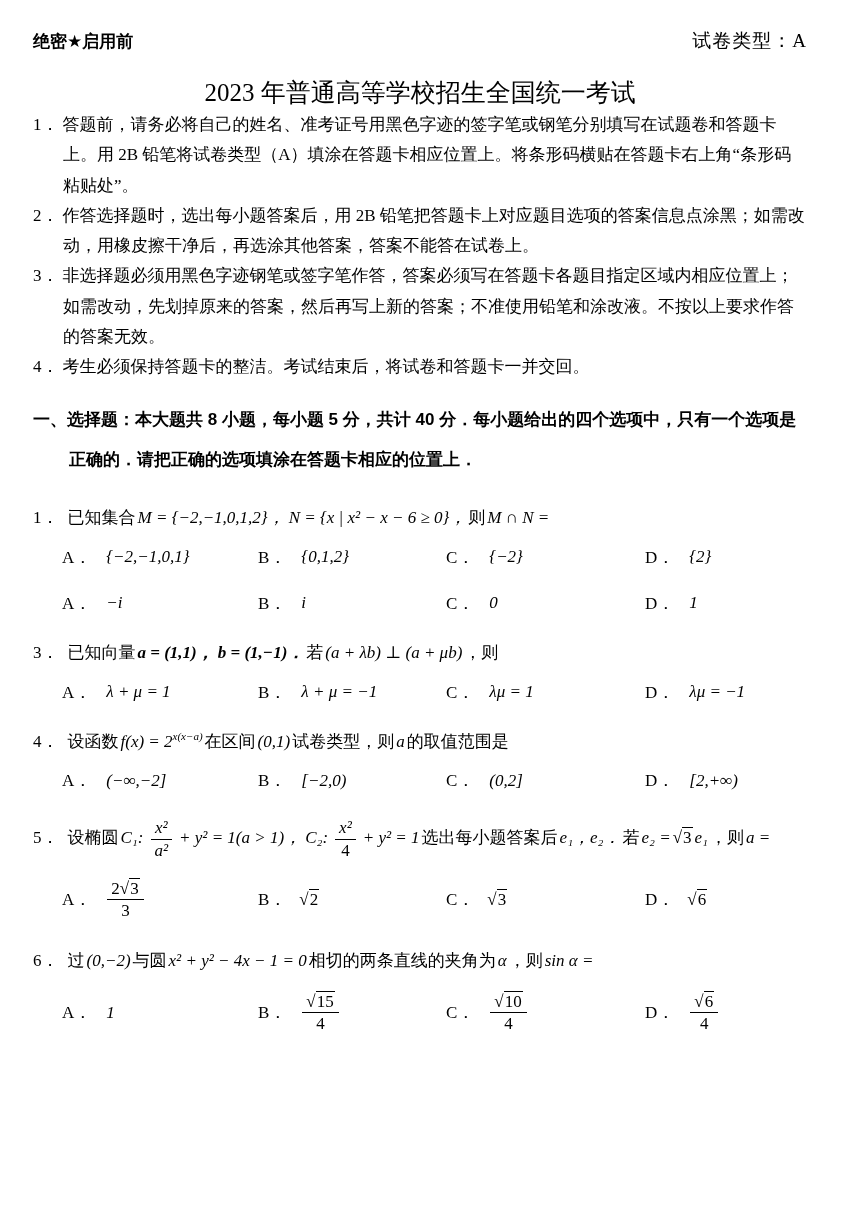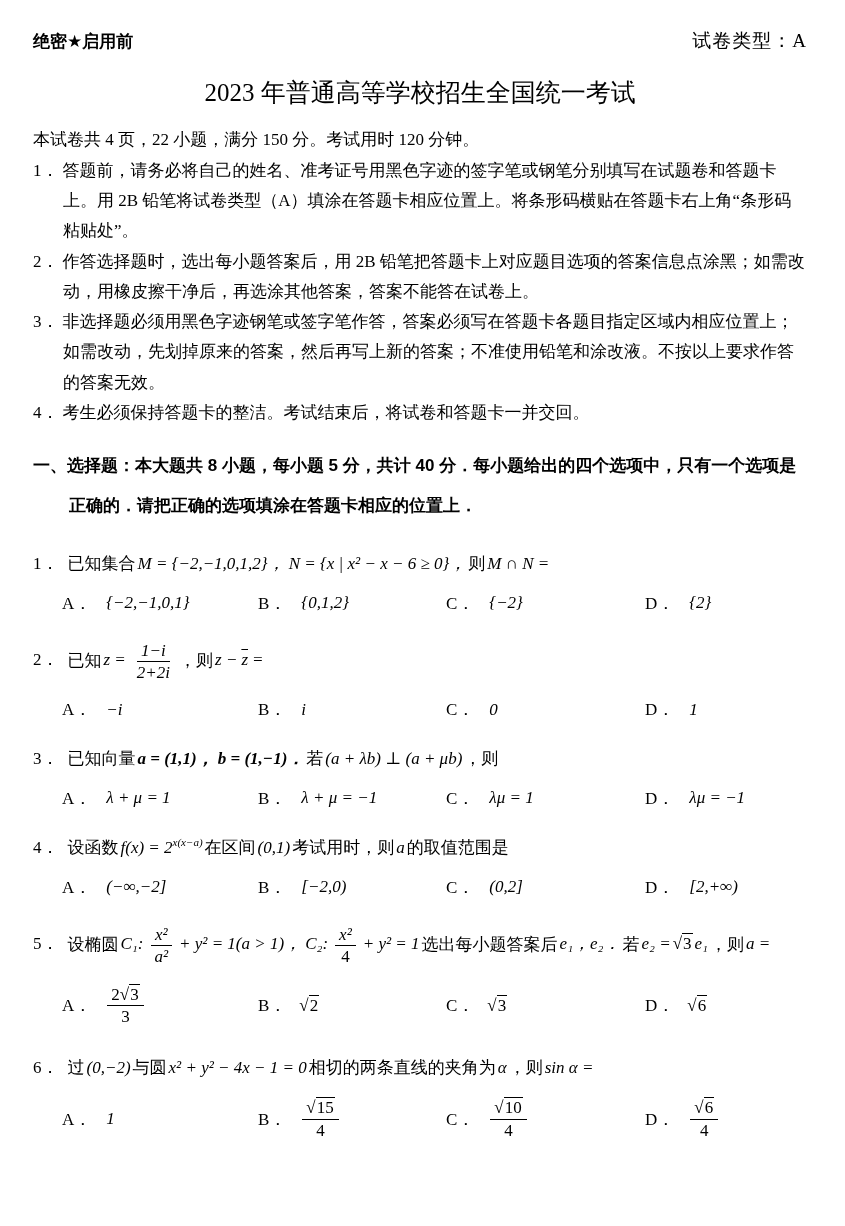--- a/index.html
+++ b/index.html
@@ -48,21 +48,20 @@
 <body>
 
 <div class="page">
 
   <div class="hdr">
     <span class="secrecy">绝密★启用前</span>
     <span class="ptype">试卷类型：A</span>
   </div>
 
   <div class="title">2023 年普通高等学校招生全国统一考试</div>
-  <div class="info">本试卷共 4 页，22 小题，满分 150 分。考试用时 120 分钟。</div>
 
   <div class="notes">
     <div class="notes-list">
       <div class="note"><span class="nnum">1．</span><span>答题前，请务必将自己的姓名、准考证号用黑色字迹的签字笔或钢笔分别填写在试题卷和答题卡上。用 2B 铅笔将试卷类型（A）填涂在答题卡相应位置上。将条形码横贴在答题卡右上角“条形码粘贴处”。</span></div>
       <div class="note"><span class="nnum">2．</span><span>作答选择题时，选出每小题答案后，用 2B 铅笔把答题卡上对应题目选项的答案信息点涂黑；如需改动，用橡皮擦干净后，再选涂其他答案，答案不能答在试卷上。</span></div>
       <div class="note"><span class="nnum">3．</span><span>非选择题必须用黑色字迹钢笔或签字笔作答，答案必须写在答题卡各题目指定区域内相应位置上；如需改动，先划掉原来的答案，然后再写上新的答案；不准使用铅笔和涂改液。不按以上要求作答的答案无效。</span></div>
       <div class="note"><span class="nnum">4．</span><span>考生必须保持答题卡的整洁。考试结束后，将试卷和答题卡一并交回。</span></div>
     </div>
   </div>
 
@@ -86,26 +85,20 @@
           <span class="m">{−2}</span>
         </div>
       <div class="opt">
           <span class="olab">D．</span>
           <span class="m">{2}</span>
         </div>
     </div>
   </div>
 
   <div class="q">
-    <div class="stem">
-      <span class="qnum">2．</span><span class="cn">已知</span><span class="m">z =</span><span class="frac">
-          <span class="fn m">1−i</span>
-          <span class="fd m">2+2i</span>
-        </span><span class="cn">，则</span><span class="m">z −</span><span class="m ovl">z</span><span class="m">=</span>
-    </div>
     <div class="opts">
       <div class="opt">
           <span class="olab">A．</span>
           <span class="m">−i</span>
         </div>
       <div class="opt">
           <span class="olab">B．</span>
           <span class="m">i</span>
         </div>
       <div class="opt">
@@ -138,21 +131,21 @@
         </div>
       <div class="opt">
           <span class="olab">D．</span>
           <span class="m">λμ = −1</span>
         </div>
     </div>
   </div>
 
   <div class="q">
     <div class="stem">
-      <span class="qnum">4．</span><span class="cn">设函数</span><span class="m"><span>f(x) = 2</span><sup>x(x−a)</sup></span><span class="cn">在区间</span><span class="m">(0,1)</span><span class="cn">考试用时，则</span><span class="m">a</span><span class="cn">的取值范围是</span>
+      <span class="qnum">4．</span><span class="cn">设函数</span><span class="m"><span>f(x) = 2</span><sup>x(x−a)</sup></span><span class="cn">在区间</span><span class="m">(0,1)</span><span class="cn">试卷类型，则</span><span class="m">a</span><span class="cn">的取值范围是</span>
     </div>
     <div class="opts">
       <div class="opt">
           <span class="olab">A．</span>
           <span class="m">(−∞,−2]</span>
         </div>
       <div class="opt">
           <span class="olab">B．</span>
           <span class="m">[−2,0)</span>
         </div>

